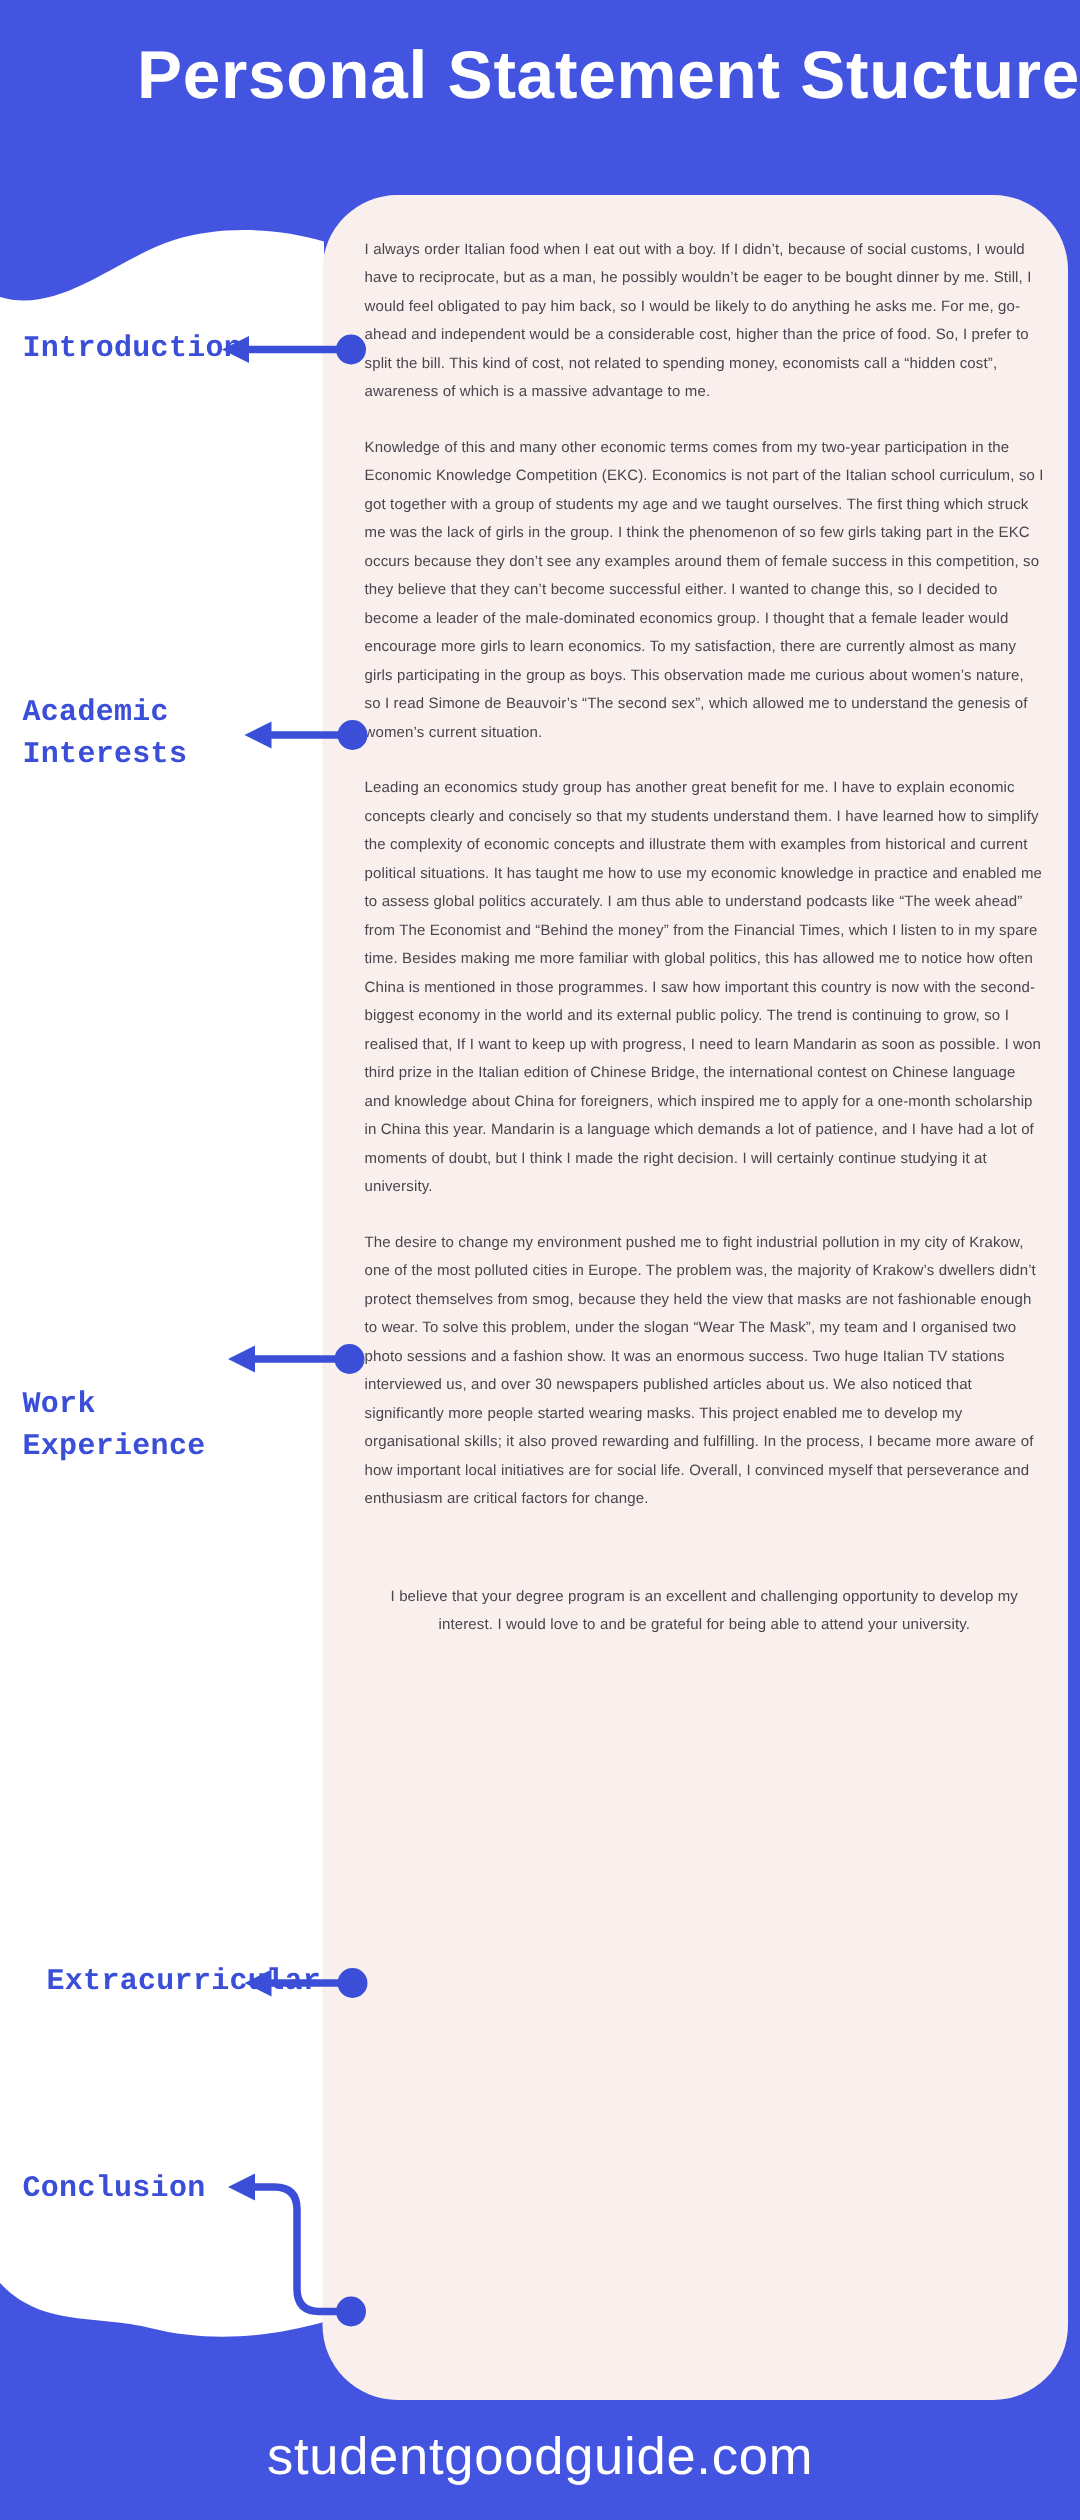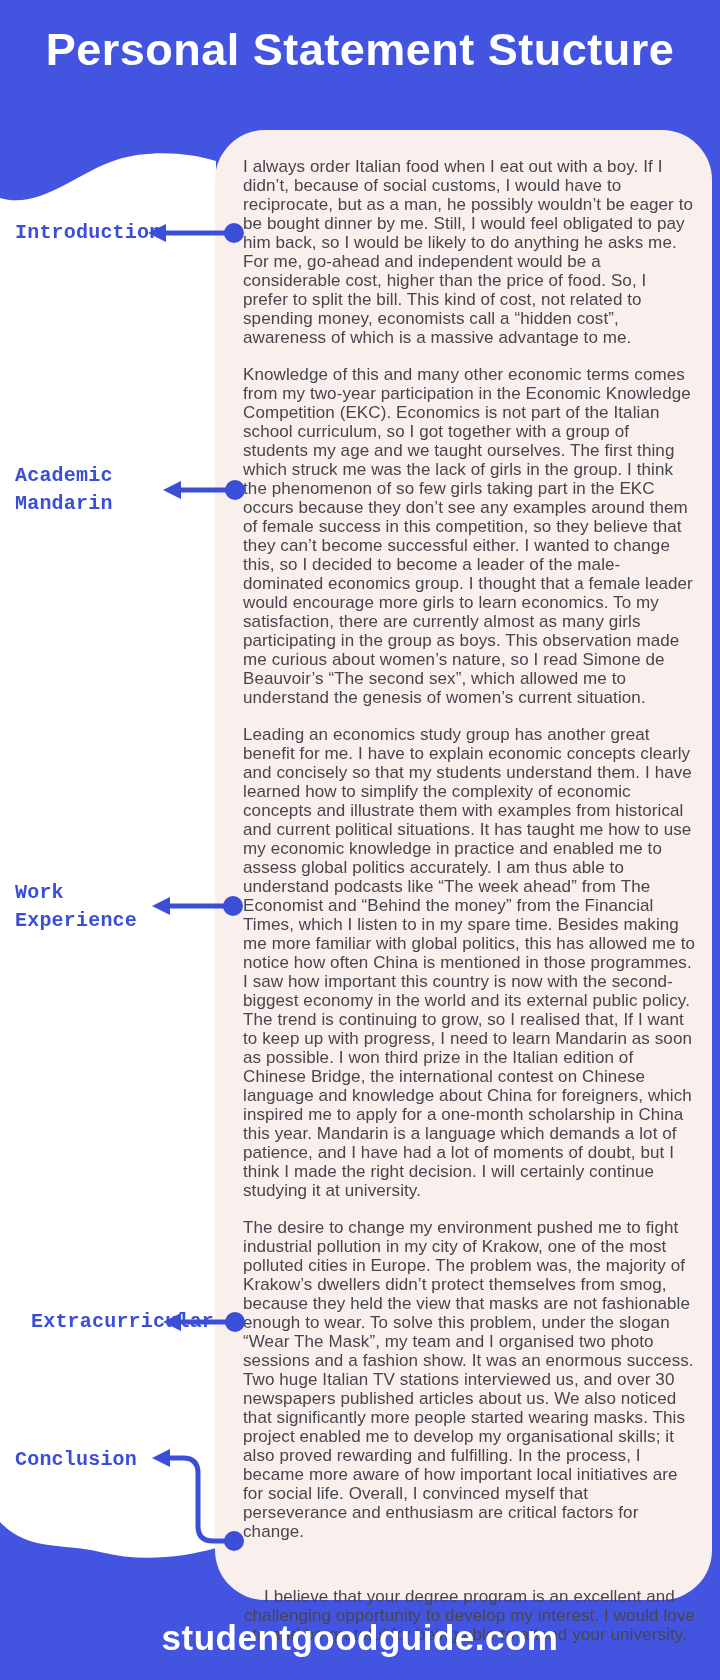--- a/index.html
+++ b/index.html
@@ -5,61 +5,61 @@
   html,body{margin:0;padding:0;}
   .page{
     position:relative;
     width:720px;height:1680px;
     background:#4355E0;
     overflow:hidden;
     font-family:"Liberation Sans", sans-serif;
   }
   .title{
     position:absolute;left:0;top:24px;width:720px;margin:0;
-    text-align:center;color:#ffffff;
+    text-align:right;color:#ffffff;
     font-size:45px;font-weight:700;letter-spacing:0.5px;
   }
   .left-panel{
     position:absolute;left:0;top:0;width:216px;height:1680px;
   }
   .card{
     position:absolute;left:215px;top:130px;width:497px;height:1470px;
     background:#F9F0ED;border-radius:50px;
     box-sizing:border-box;
     padding:27px 16px 24px 28px;
   }
   .para{
     margin:0 0 18px 0;
     color:#47454E;
-    font-size:17px;line-height:19px;
+    font-size:10px;line-height:19px;
     letter-spacing:0.1px;
   }
   .para.conclusion{margin-top:46px;text-align:center;}
   .label{
     position:absolute;
     color:#3A4ED8;
     font-size:20px;font-weight:700;line-height:28px;
     letter-spacing:0.2px;
     font-family:Liberation Mono, monospace;
   }
   .label-intro{left:15px;top:219px;white-space:nowrap;}
   .label-academic{left:15px;top:462px;width:140px;}
-  .label-work{left:15px;top:879px;width:150px;}
+  .label-work{left:15px;top:923px;width:150px;}
   .label-extra{left:31px;top:1308px;white-space:nowrap;}
   .label-conclusion{left:15px;top:1446px;white-space:nowrap;text-align:center;}
   .connectors{
     position:absolute;left:0;top:0;width:720px;height:1680px;
     pointer-events:none;
   }
   .connectors line,.connectors path{stroke:#3A4ED8;stroke-width:5;fill:none;}
   .connectors polygon,.connectors circle{fill:#3A4ED8;}
   .footer{
     position:absolute;left:0;top:1618px;width:720px;
     text-align:center;color:#ffffff;
-    font-size:35px;font-weight:700;letter-spacing:0.5px;
+    font-size:35px;font-weight:400;letter-spacing:0.5px;
   }
 </style>
 </head>
 <body>
 
 <div class="page">
 
   <h1 class="title">Personal Statement Stucture</h1>
 
   <svg class="left-panel" viewBox="0 0 216 1680" preserveAspectRatio="none" aria-hidden="true">
@@ -74,21 +74,21 @@
 
   <div class="card">
     <p class="para">I always order Italian food when I eat out with a boy. If I didn’t, because of social customs, I would have to reciprocate, but as a man, he possibly wouldn’t be eager to be bought dinner by me. Still, I would feel obligated to pay him back, so I would be likely to do anything he asks me. For me, go-ahead and independent would be a considerable cost, higher than the price of food. So, I prefer to split the bill. This kind of cost, not related to spending money, economists call a “hidden cost”, awareness of which is a massive advantage to me.</p>
     <p class="para">Knowledge of this and many other economic terms comes from my two-year participation in the Economic Knowledge Competition (EKC). Economics is not part of the Italian school curriculum, so I got together with a group of students my age and we taught ourselves. The first thing which struck me was the lack of girls in the group. I think the phenomenon of so few girls taking part in the EKC occurs because they don’t see any examples around them of female success in this competition, so they believe that they can’t become successful either. I wanted to change this, so I decided to become a leader of the male-dominated economics group. I thought that a female leader would encourage more girls to learn economics. To my satisfaction, there are currently almost as many girls participating in the group as boys. This observation made me curious about women’s nature, so I read Simone de Beauvoir’s “The second sex”, which allowed me to understand the genesis of women’s current situation.</p>
     <p class="para">Leading an economics study group has another great benefit for me. I have to explain economic concepts clearly and concisely so that my students understand them. I have learned how to simplify the complexity of economic concepts and illustrate them with examples from historical and current political situations. It has taught me how to use my economic knowledge in practice and enabled me to assess global politics accurately. I am thus able to understand podcasts like “The week ahead” from The Economist and “Behind the money” from the Financial Times, which I listen to in my spare time. Besides making me more familiar with global politics, this has allowed me to notice how often China is mentioned in those programmes. I saw how important this country is now with the second-biggest economy in the world and its external public policy. The trend is continuing to grow, so I realised that, If I want to keep up with progress, I need to learn Mandarin as soon as possible. I won third prize in the Italian edition of Chinese Bridge, the international contest on Chinese language and knowledge about China for foreigners, which inspired me to apply for a one-month scholarship in China this year. Mandarin is a language which demands a lot of patience, and I have had a lot of moments of doubt, but I think I made the right decision. I will certainly continue studying it at university.</p>
     <p class="para">The desire to change my environment pushed me to fight industrial pollution in my city of Krakow, one of the most polluted cities in Europe. The problem was, the majority of Krakow’s dwellers didn’t protect themselves from smog, because they held the view that masks are not fashionable enough to wear. To solve this problem, under the slogan “Wear The Mask”, my team and I organised two photo sessions and a fashion show. It was an enormous success. Two huge Italian TV stations interviewed us, and over 30 newspapers published articles about us. We also noticed that significantly more people started wearing masks. This project enabled me to develop my organisational skills; it also proved rewarding and fulfilling. In the process, I became more aware of how important local initiatives are for social life. Overall, I convinced myself that perseverance and enthusiasm are critical factors for change.</p>
     <p class="para conclusion">I believe that your degree program is an excellent and challenging opportunity to develop my interest. I would love to and be grateful for being able to attend your university.</p>
   </div>
 
   <div class="label label-intro">Introduction</div>
-  <div class="label label-academic">Academic Mandarin</div>
+  <div class="label label-academic">Academic Interests</div>
   <div class="label label-work">Work Experience</div>
   <div class="label label-extra">Extracurricular</div>
   <div class="label label-conclusion">Conclusion</div>
 
   <svg class="connectors" width="720" height="1680" viewBox="0 0 720 1680" aria-hidden="true">
 
     <g>
       <line x1="158" y1="233" x2="234" y2="233"></line>
       <polygon points="148,233 166,224 166,242"></polygon>
       <circle cx="234" cy="233" r="10"></circle>

